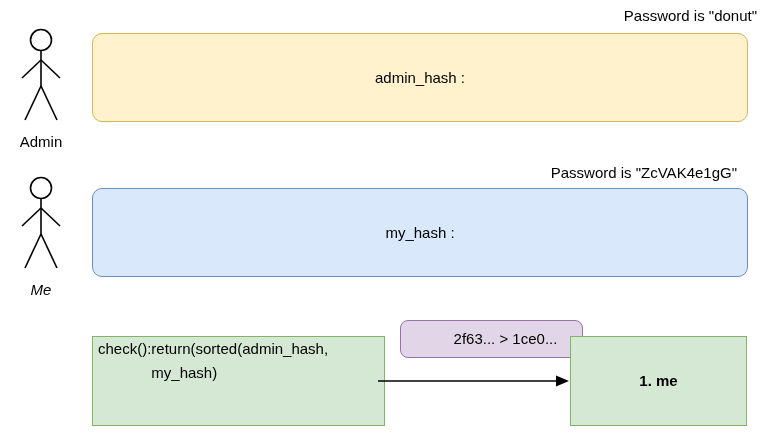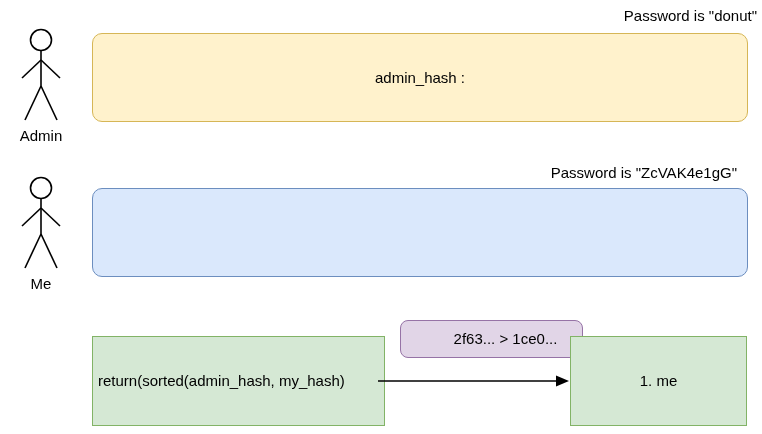--- a/index.html
+++ b/index.html
@@ -27,30 +27,29 @@
   .note-me { top: 164px; right: 25px; }
 
   .actor {
     position: absolute;
     width: 48px;
     display: flex;
     flex-direction: column;
     align-items: center;
   }
   .actor-admin { left: 17px; top: 28px; }
-  .actor-me { left: 17px; top: 176px; }
+  .actor-me { left: 17px; top: 176px; font-style: italic; }
   .stick { width: 44px; height: 96px; }
-  .actor-label { font-size: 15px; margin-top: 3px; text-align: right; }
+  .actor-label { font-size: 15px; margin-top: 9px; text-align: right; }
 
   .box {
     position: absolute;
     font-size: 15px;
     line-height: 24px;
     display: flex;
-    flex-direction: column;
     justify-content: center;
   }
   .rounded { border-radius: 10px; }
   .hash-box { align-items: center; text-align: center; }
 
   .box-yellow {
     left: 92px; top: 33px; width: 654px; height: 87px;
     background: var(--yellow-fill, #FFF2CC);
     border: 1px solid var(--yellow-border, #D6B656);
   }
@@ -63,20 +62,21 @@
     background: var(--green-fill, #D5E8D4);
     border: 1px solid var(--green-border, #82B366);
   }
   .check-box {
     left: 92px; top: 336px; width: 286px; height: 88px;
     padding-left: 5px;
   }
   .result-box {
     left: 570px; top: 336px; width: 175px; height: 88px;
     align-items: center;
+    font-weight: bold;
   }
   .result-inner { text-align: left; }
   .purple-box {
     left: 400px; top: 320px; width: 153px; height: 36px;
     background: var(--purple-fill, #E1D5E7);
     border: 1px solid var(--purple-border, #9673A6);
     border-radius: 8px;
     align-items: center;
     justify-content: center;
     text-align: center;
@@ -119,23 +119,25 @@
       <line x1="22" y1="22.5" x2="22" y2="58" stroke="#000000" stroke-width="1.6"></line>
       <line x1="22" y1="32" x2="3" y2="50" stroke="#000000" stroke-width="1.6"></line>
       <line x1="22" y1="32" x2="41" y2="50" stroke="#000000" stroke-width="1.6"></line>
       <line x1="22" y1="58" x2="6" y2="92" stroke="#000000" stroke-width="1.6"></line>
       <line x1="22" y1="58" x2="38" y2="92" stroke="#000000" stroke-width="1.6"></line>
     </svg>
     <div class="actor-label">Me</div>
   </div>
 
   <div class="box hash-box rounded box-blue">
+    <div>my_hash :</div>
   </div>
 
   <div class="box box-green check-box">
+    <div>check():</div>
     <div>return(sorted(admin_hash, my_hash)</div>
   </div>
 
   <div class="box purple-box">
     <div>2f63... &gt; 1ce0...</div>
   </div>
 
   <svg class="arrow" viewBox="0 0 192 18" aria-hidden="true">
     <line x1="0" y1="9" x2="179" y2="9" stroke="#000000" stroke-width="1.6"></line>
     <polygon points="178,3.5 191,9 178,14.5" fill="#000000"></polygon>

